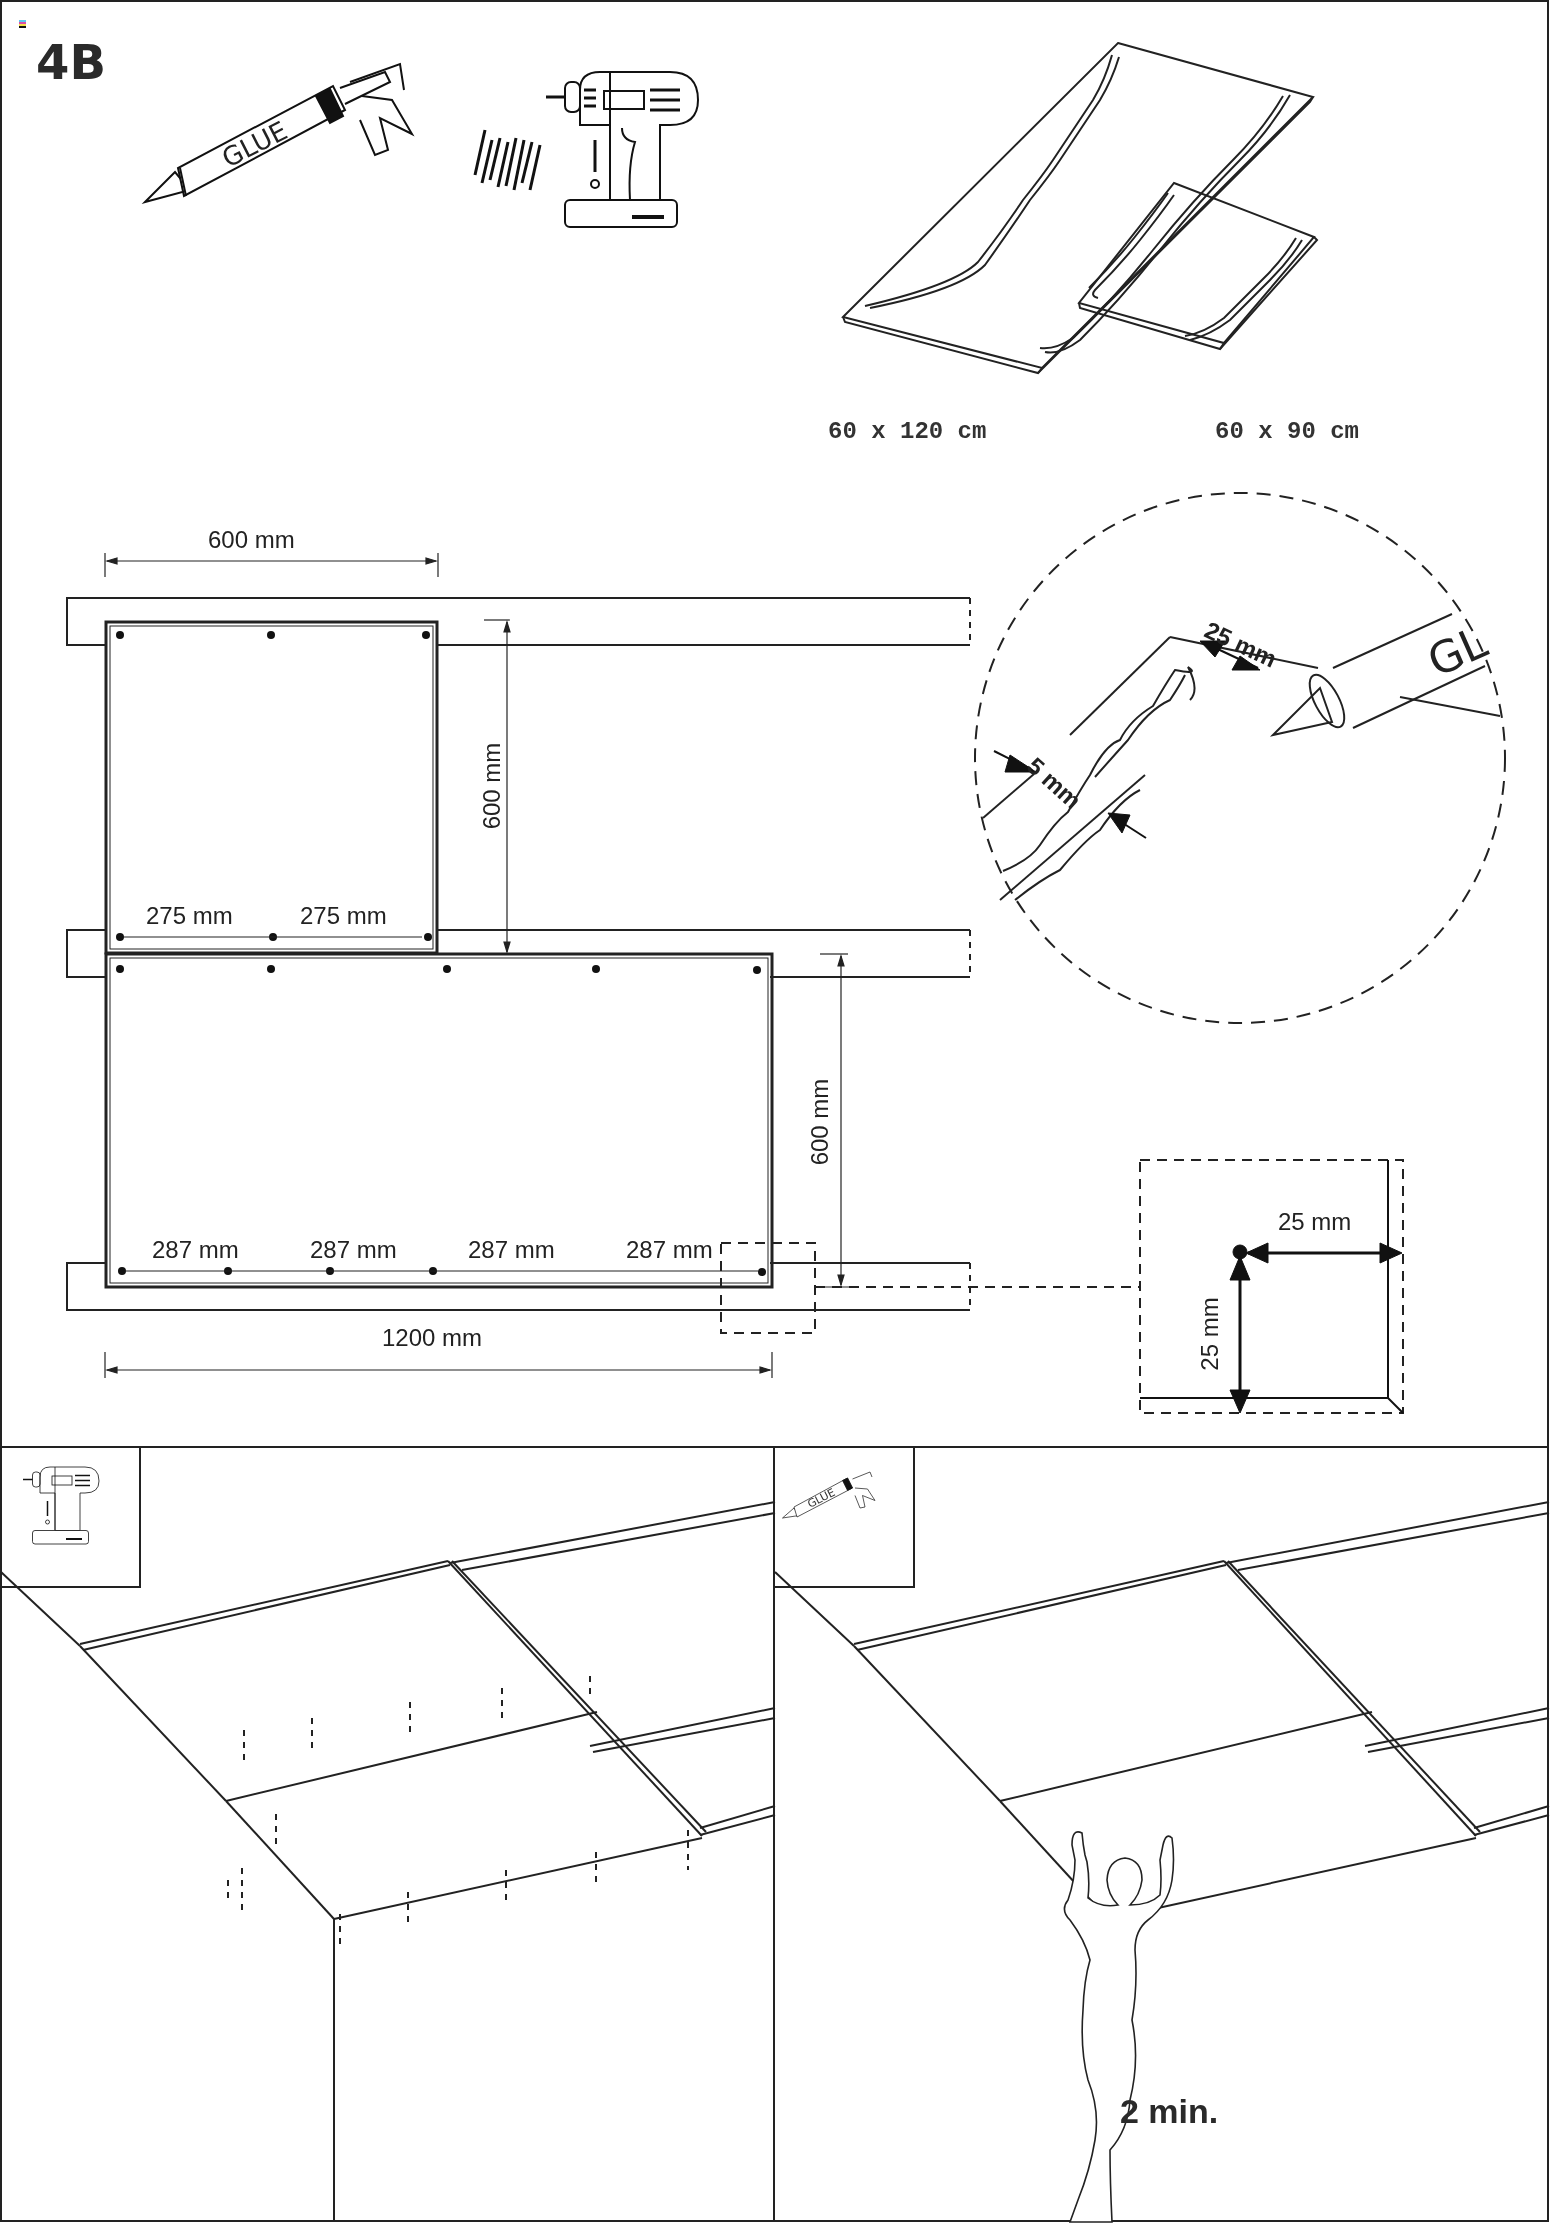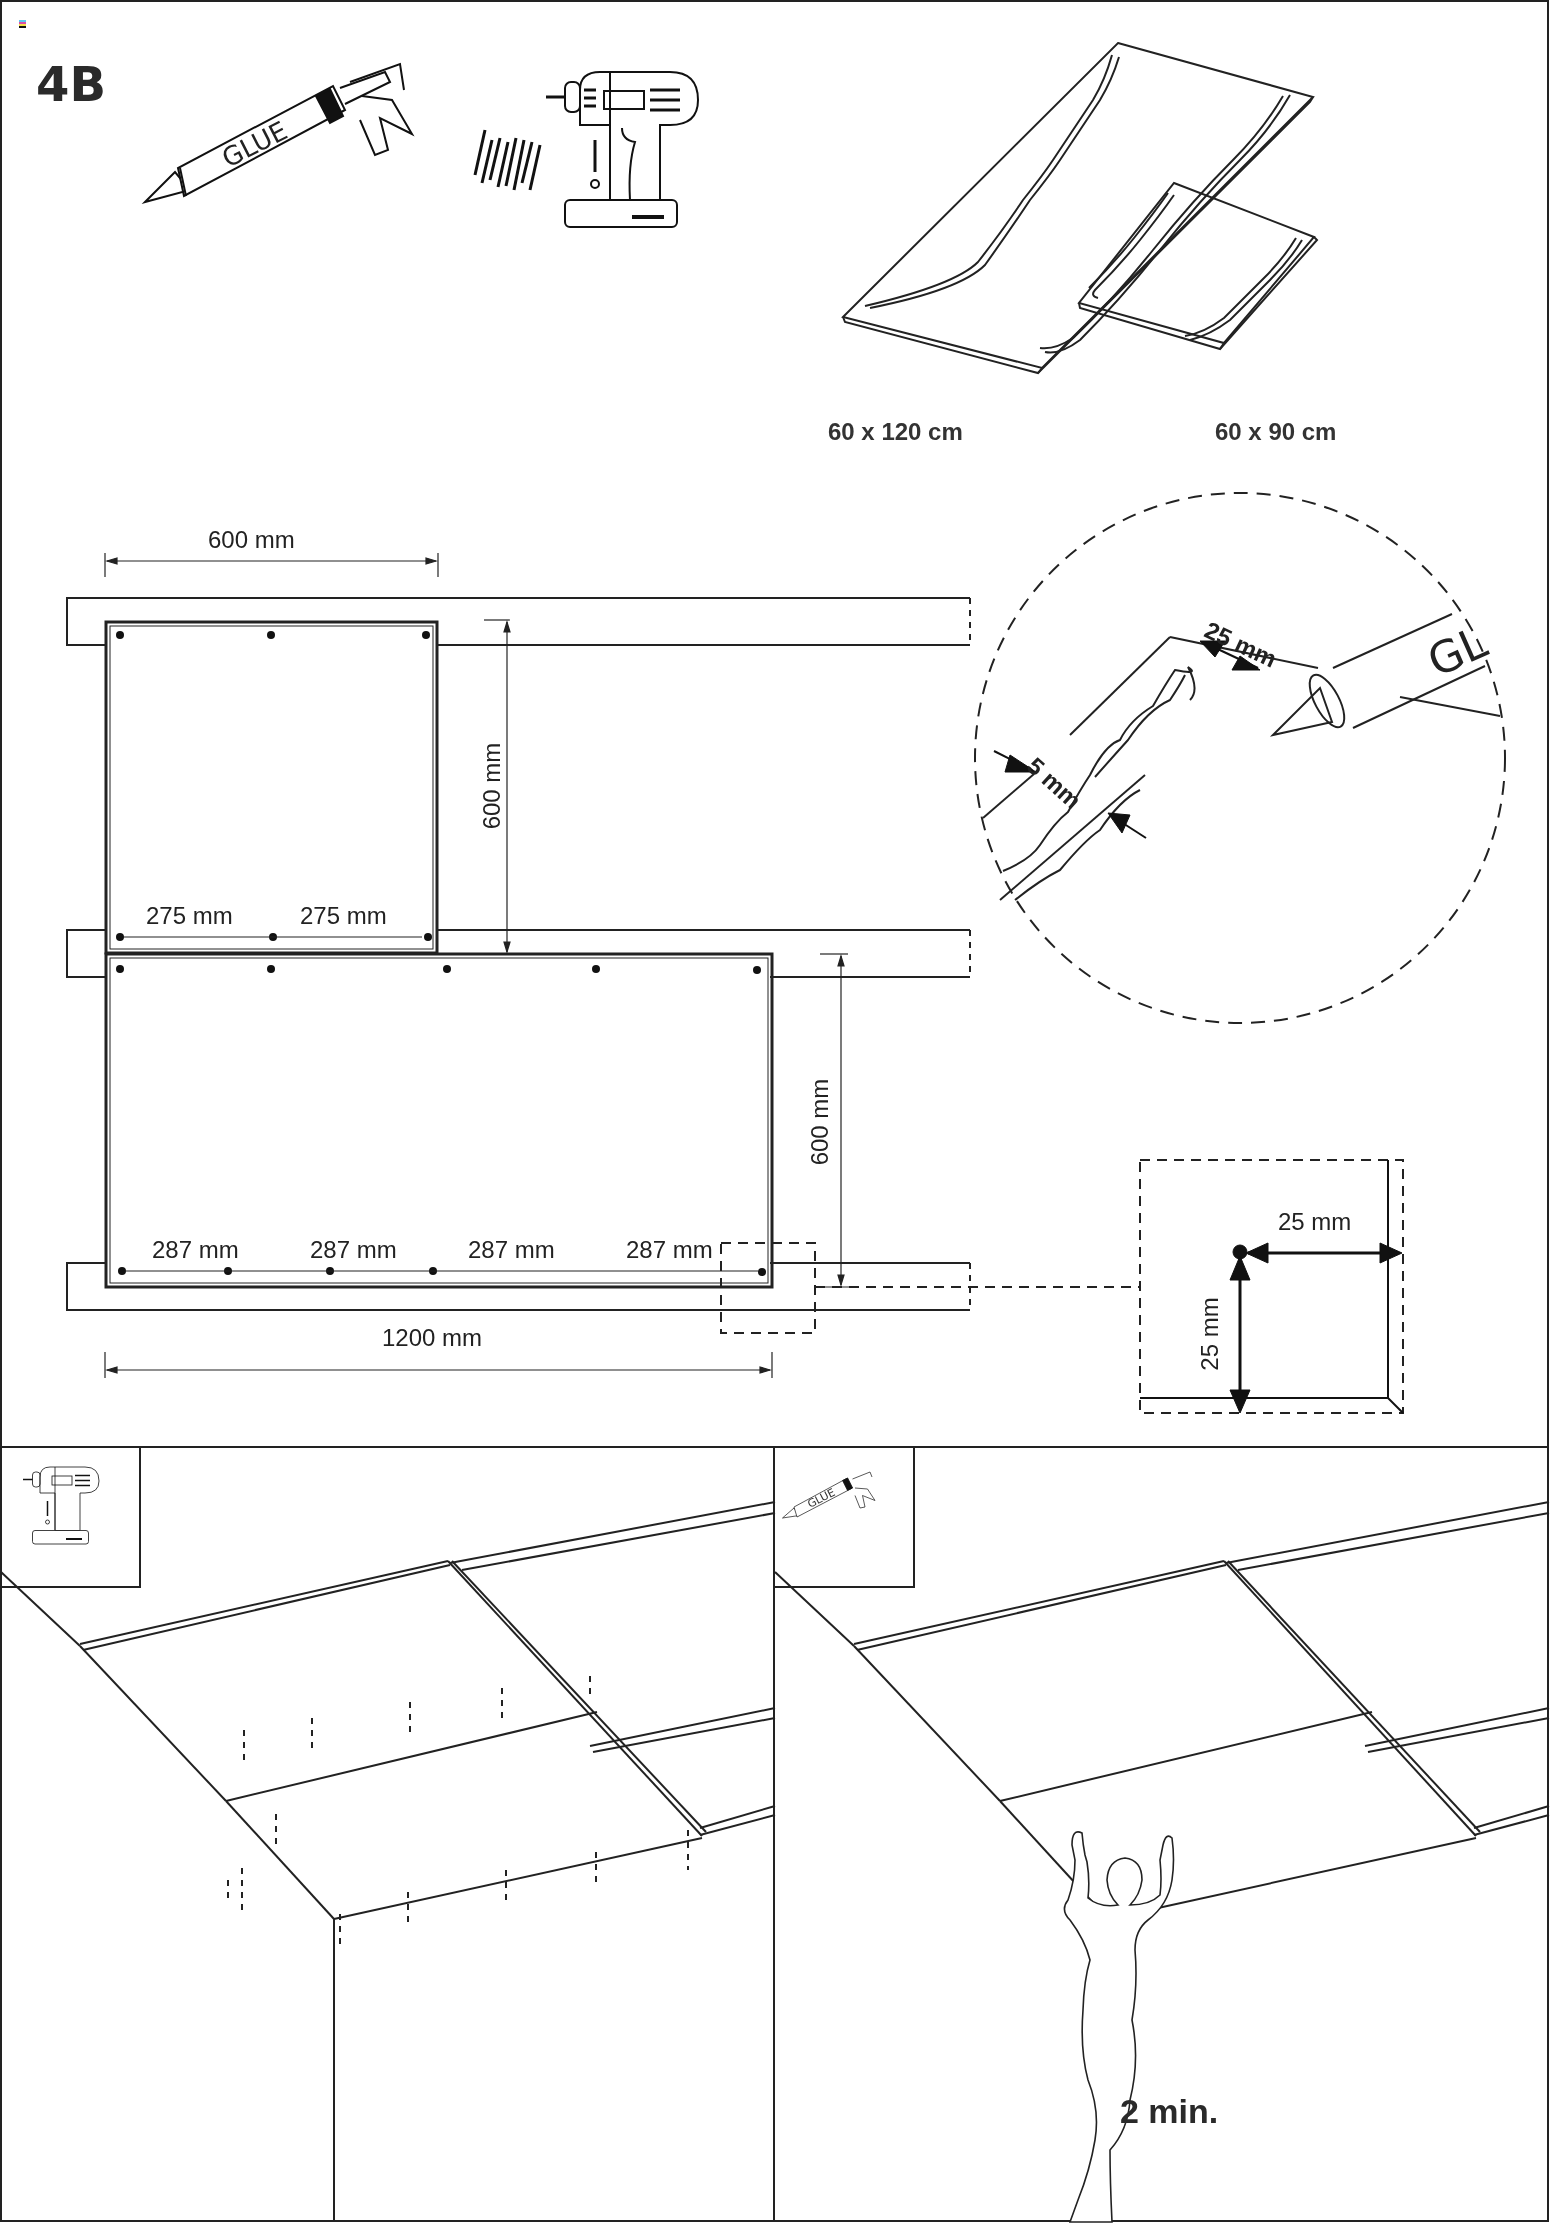--- a/index.html
+++ b/index.html
@@ -1,21 +1,21 @@
 <!DOCTYPE html>
 <html><head>
 <meta charset="utf-8">
 <style>
   html, body { margin: 0; padding: 0; background: #ffffff; }
   body { width: 1550px; height: 2223px; position: relative; overflow: hidden; font-family: "DejaVu Sans", sans-serif; }
   .page { position: absolute; left: 0; top: 0; width: 1550px; height: 2223px; }
   svg { position: absolute; left: 0; top: 0; }
   .lbl { position: absolute; color: #222; white-space: nowrap; }
   .step { font-family: "DejaVu Sans", sans-serif; font-weight: bold; font-size: 48px; color: #2a2a2a; }
-  .size { font-family: Liberation Sans, sans-serif; font-weight: bold; font-size: 24px; color: #333; }
+  .size { font-family: Liberation Mono, monospace; font-weight: bold; font-size: 24px; color: #333; }
   .dim { font-family: "Liberation Sans", sans-serif; font-size: 24px; color: #222; }
   .dimb { font-family: "Liberation Sans", sans-serif; font-weight: bold; font-size: 24px; color: #222; }
   .timer { font-family: "Liberation Sans", sans-serif; font-weight: bold; font-size: 34px; color: #2a2a2a; }
   .rot90 { transform: rotate(-90deg); transform-origin: center center; }
   .glue-txt { font-family: "DejaVu Sans", sans-serif; }
   .cmyk { position: absolute; left: 19px; top: 20px; width: 7px; }
   .cmyk div { height: 2px; }
 </style>
 </head>
 <body>
@@ -289,21 +289,21 @@
     <g fill="none" stroke="#111" stroke-width="1.4" transform="translate(780 1468) scale(0.5)">
       <polygon points="5,100 28,80 38,95" fill="#fff"></polygon>
       <path d="M28,78 L34,98 L145,40 L135,20 Z" fill="#fff"></path>
       <path d="M125,25 L135,45 L145,40 L135,20 Z" fill="#111"></path>
       <path d="M145,22 L180,8 L184,18"></path>
       <path d="M150,40 L175,42 L190,65 L165,55 L170,78 L160,80 L150,55"></path>
       <text x="60" y="80" transform="rotate(-27 60 80)" font-size="22" stroke="none" fill="#333" class="glue-txt">GLUE</text>
     </g>
   </svg>
 
-  <div class="lbl step" style="left:36px; top:34px;margin-top:22px;">4B</div>
+  <div class="lbl step" style="left:36px; top:34px;">4B</div>
 
   <div class="lbl size" style="left:828px; top:418px;">60 x 120 cm</div>
   <div class="lbl size" style="left:1215px; top:418px;">60 x 90 cm</div>
 
   <div class="lbl dim" style="left:208px; top:526px;">600 mm</div>
   <div class="lbl dim rot90" style="left:444px; top:772px; width:96px; text-align:center;">600 mm</div>
   <div class="lbl dim" style="left:146px; top:902px;">275 mm</div>
   <div class="lbl dim" style="left:300px; top:902px;">275 mm</div>
 
   <div class="lbl dim rot90" style="left:772px; top:1108px; width:96px; text-align:center;">600 mm</div>

